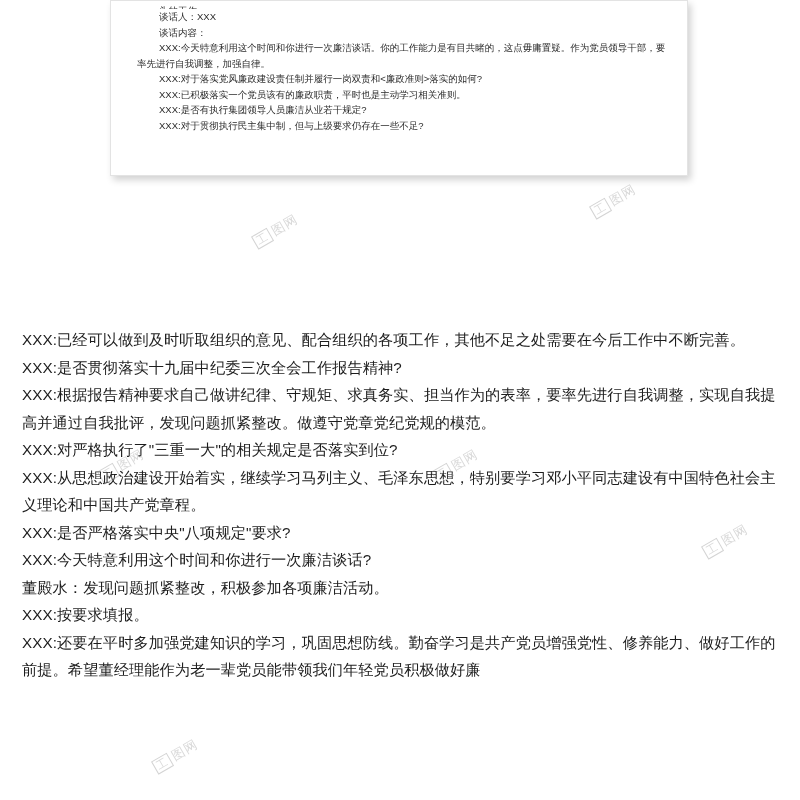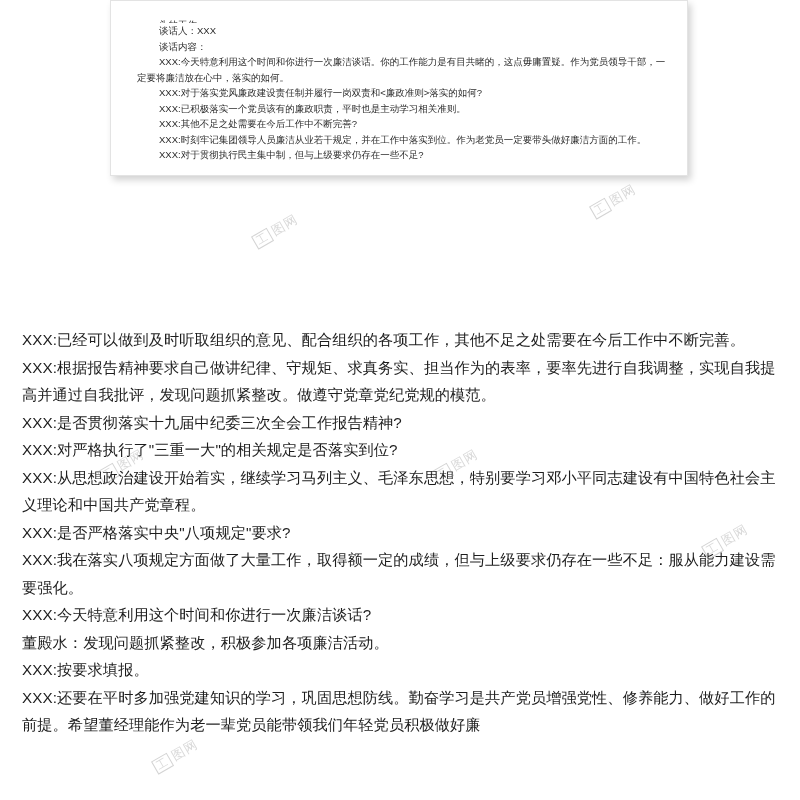--- a/index.html
+++ b/index.html
@@ -23,21 +23,21 @@
     top: 0;
     width: 578px;
     height: 176px;
     background: #ffffff;
     border: 1px solid #e3e3e3;
     box-shadow: 3px 4px 7px rgba(0,0,0,0.18);
     box-sizing: border-box;
     overflow: hidden;
   }
   .card-inner {
-    padding: 16px 14px 0 26px;
+    padding: 2px 14px 0 26px;
   }
   .card-line {
     font-size: 9.5px;
     line-height: 15.5px;
     color: #2b2b2b;
     white-space: nowrap;
     overflow: hidden;
   }
   .card-line.indent {
     text-indent: 22px;
@@ -103,37 +103,35 @@
 </head>
 <body>
 
 <div id="page">
 
   <div class="card">
     <div class="card-inner">
       <div class="card-clip-top">头的工作。</div>
       <div class="card-line indent">谈话人：XXX</div>
       <div class="card-line indent">谈话内容：</div>
-      <div class="card-line wrap">XXX:今天特意利用这个时间和你进行一次廉洁谈话。你的工作能力是有目共睹的，这点毋庸置疑。作为党员领导干部，一定要将廉洁放在心中，落实的如何。</div>
+      <div class="card-line wrap">XXX:今天特意利用这个时间和你进行一次廉洁谈话。你的工作能力是有目共睹的，这点毋庸置疑。作为党员领导干部，要率先进行自我调整，加强自律。</div>
       <div class="card-line wrap">XXX:对于落实党风廉政建设责任制并履行一岗双责和&lt;廉政准则&gt;落实的如何?</div>
       <div class="card-line wrap">XXX:已积极落实一个党员该有的廉政职责，平时也是主动学习相关准则。</div>
-      <div class="card-line wrap">XXX:其他不足之处需要在今后工作中不断完善?</div>
-      <div class="card-line wrap">XXX:时刻牢记集团领导人员廉洁从业若干规定，并在工作中落实到位。作为老党员一定要带头做好廉洁方面的工作。</div>
+      <div class="card-line wrap">XXX:是否有执行集团领导人员廉洁从业若干规定?</div>
       <div class="card-line wrap">XXX:对于贯彻执行民主集中制，但与上级要求仍存在一些不足?</div>
     </div>
   </div>
 
   <div class="body">
     <p class="para">XXX:已经可以做到及时听取组织的意见、配合组织的各项工作，其他不足之处需要在今后工作中不断完善。</p>
+    <p class="para">XXX:是否贯彻落实十九届中纪委三次全会工作报告精神?</p>
     <p class="para">XXX:根据报告精神要求自己做讲纪律、守规矩、求真务实、担当作为的表率，要率先进行自我调整，实现自我提高并通过自我批评，发现问题抓紧整改。做遵守党章党纪党规的模范。</p>
-    <p class="para">XXX:是否贯彻落实十九届中纪委三次全会工作报告精神?</p>
     <p class="para">XXX:对严格执行了"三重一大"的相关规定是否落实到位?</p>
     <p class="para">XXX:从思想政治建设开始着实，继续学习马列主义、毛泽东思想，特别要学习邓小平同志建设有中国特色社会主义理论和中国共产党章程。</p>
     <p class="para">XXX:是否严格落实中央"八项规定"要求?</p>
-    <p class="para">XXX:我在落实八项规定方面做了大量工作，取得额一定的成绩，但与上级要求仍存在一些不足：服从能力建设需要强化。</p>
     <p class="para">XXX:今天特意利用这个时间和你进行一次廉洁谈话?</p>
     <p class="para">董殿水：发现问题抓紧整改，积极参加各项廉洁活动。</p>
     <p class="para">XXX:按要求填报。</p>
     <p class="para">XXX:还要在平时多加强党建知识的学习，巩固思想防线。勤奋学习是共产党员增强党性、修养能力、做好工作的前提。希望董经理能作为老一辈党员能带领我们年轻党员积极做好廉</p>
   </div>
 
   <div class="wm wm-1">
     <span class="mark">工</span><span>图网</span>
   </div>
   <div class="wm wm-2">

